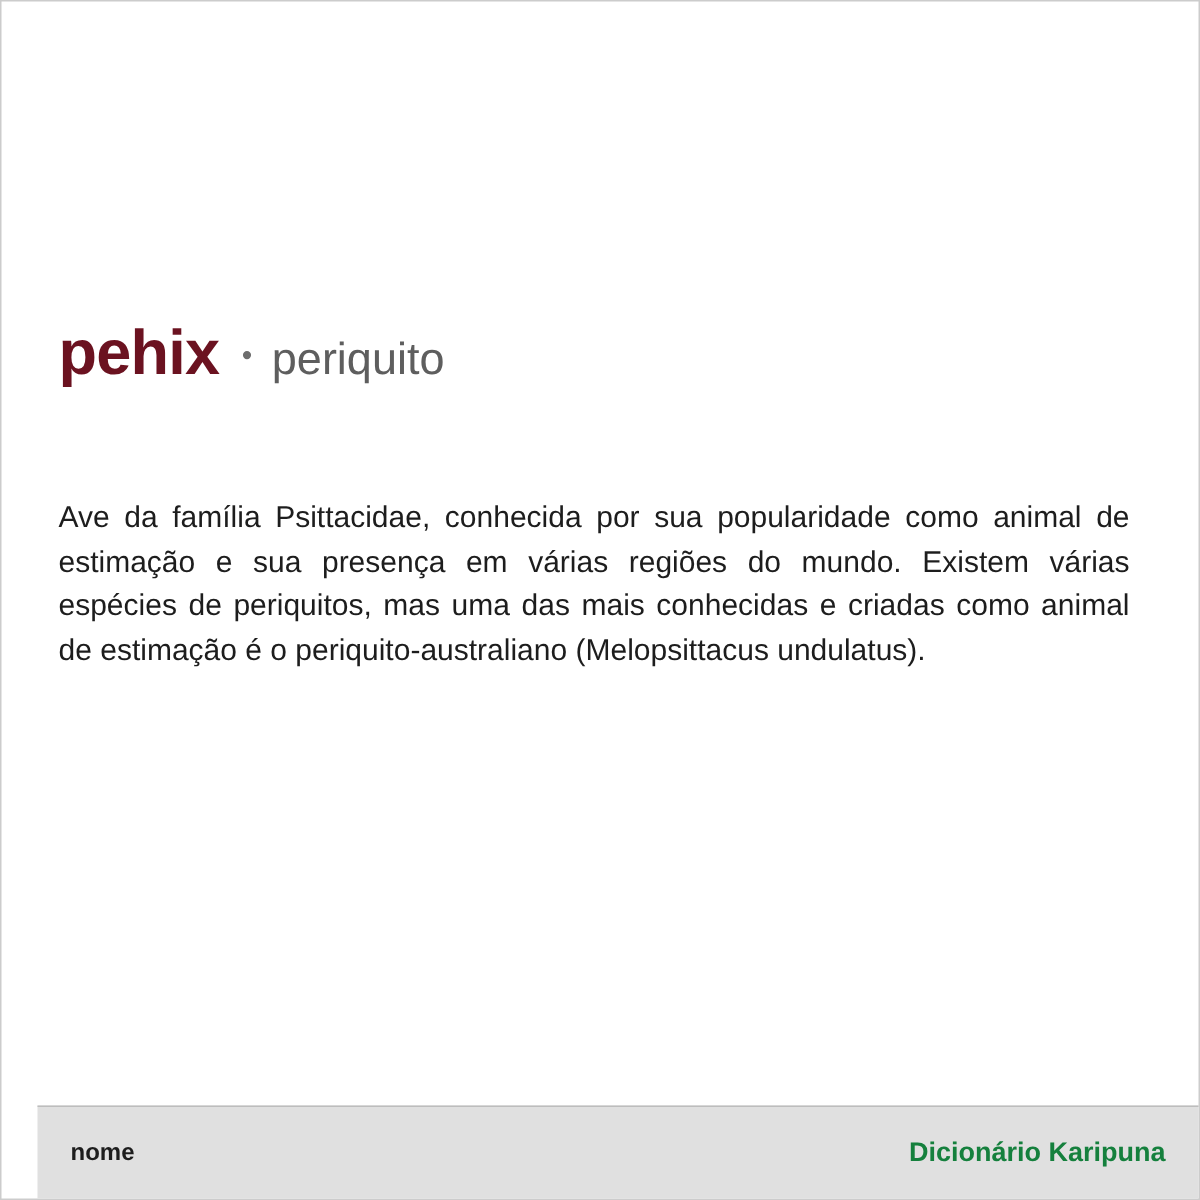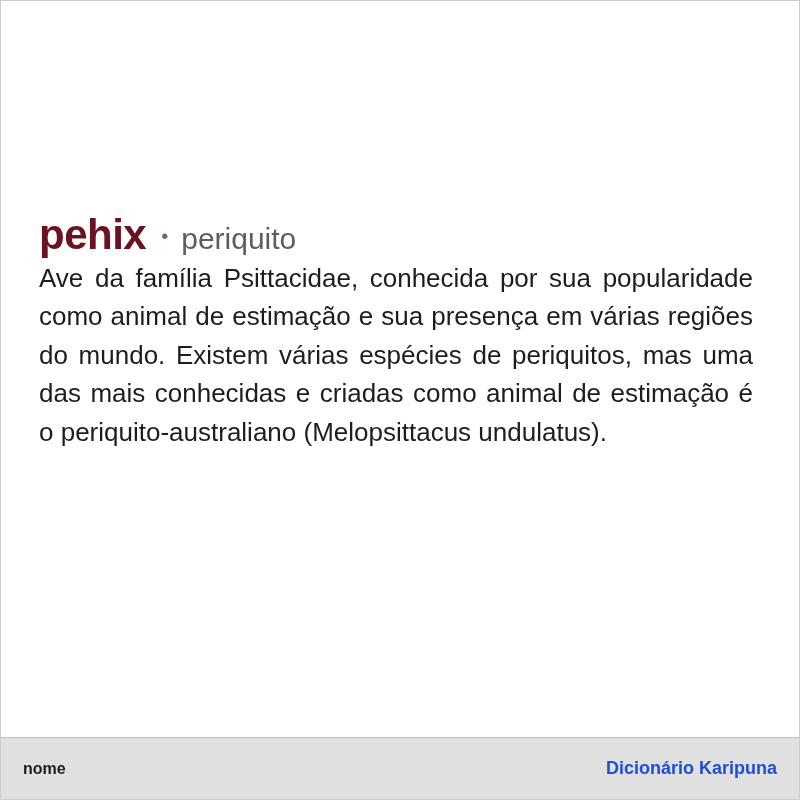--- a/index.html
+++ b/index.html
@@ -52,47 +52,49 @@
     color: #5e5e5e;
     font-weight: normal;
   }
   .pronunciation {
     margin-top: 42px;
     font-size: 26px;
     color: #8d6d73;
     letter-spacing: 0.5px;
   }
   .definition {
-    font-size: 26px;
+    margin-top: 72px;
+    font-size: 20px;
     line-height: 1.48;
     color: #1d1d1d;
     text-align: justify;
     text-justify: inter-word;
     max-width: 716px;
   }
   .footer {
     flex: 0 0 auto;
     height: 62px;
     background: #e0e0e0;
     border-top: 1px solid #bdbdbd;
     display: flex;
     align-items: center;
     justify-content: space-between;
     padding: 0 22px 0 22px;
     box-sizing: border-box;
+    margin-left: 24px;
   }
   .footer-left {
     font-size: 16px;
     font-weight: bold;
     color: #1d1d1d;
   }
   .footer-right {
     font-size: 18px;
     font-weight: bold;
-    color: #1d4ed8;
+    color: #15803d;
   }
 </style>
 </head>
 <body>
 
 <div class="card">
 
   <div class="content">
 
     <div class="headword-line">

